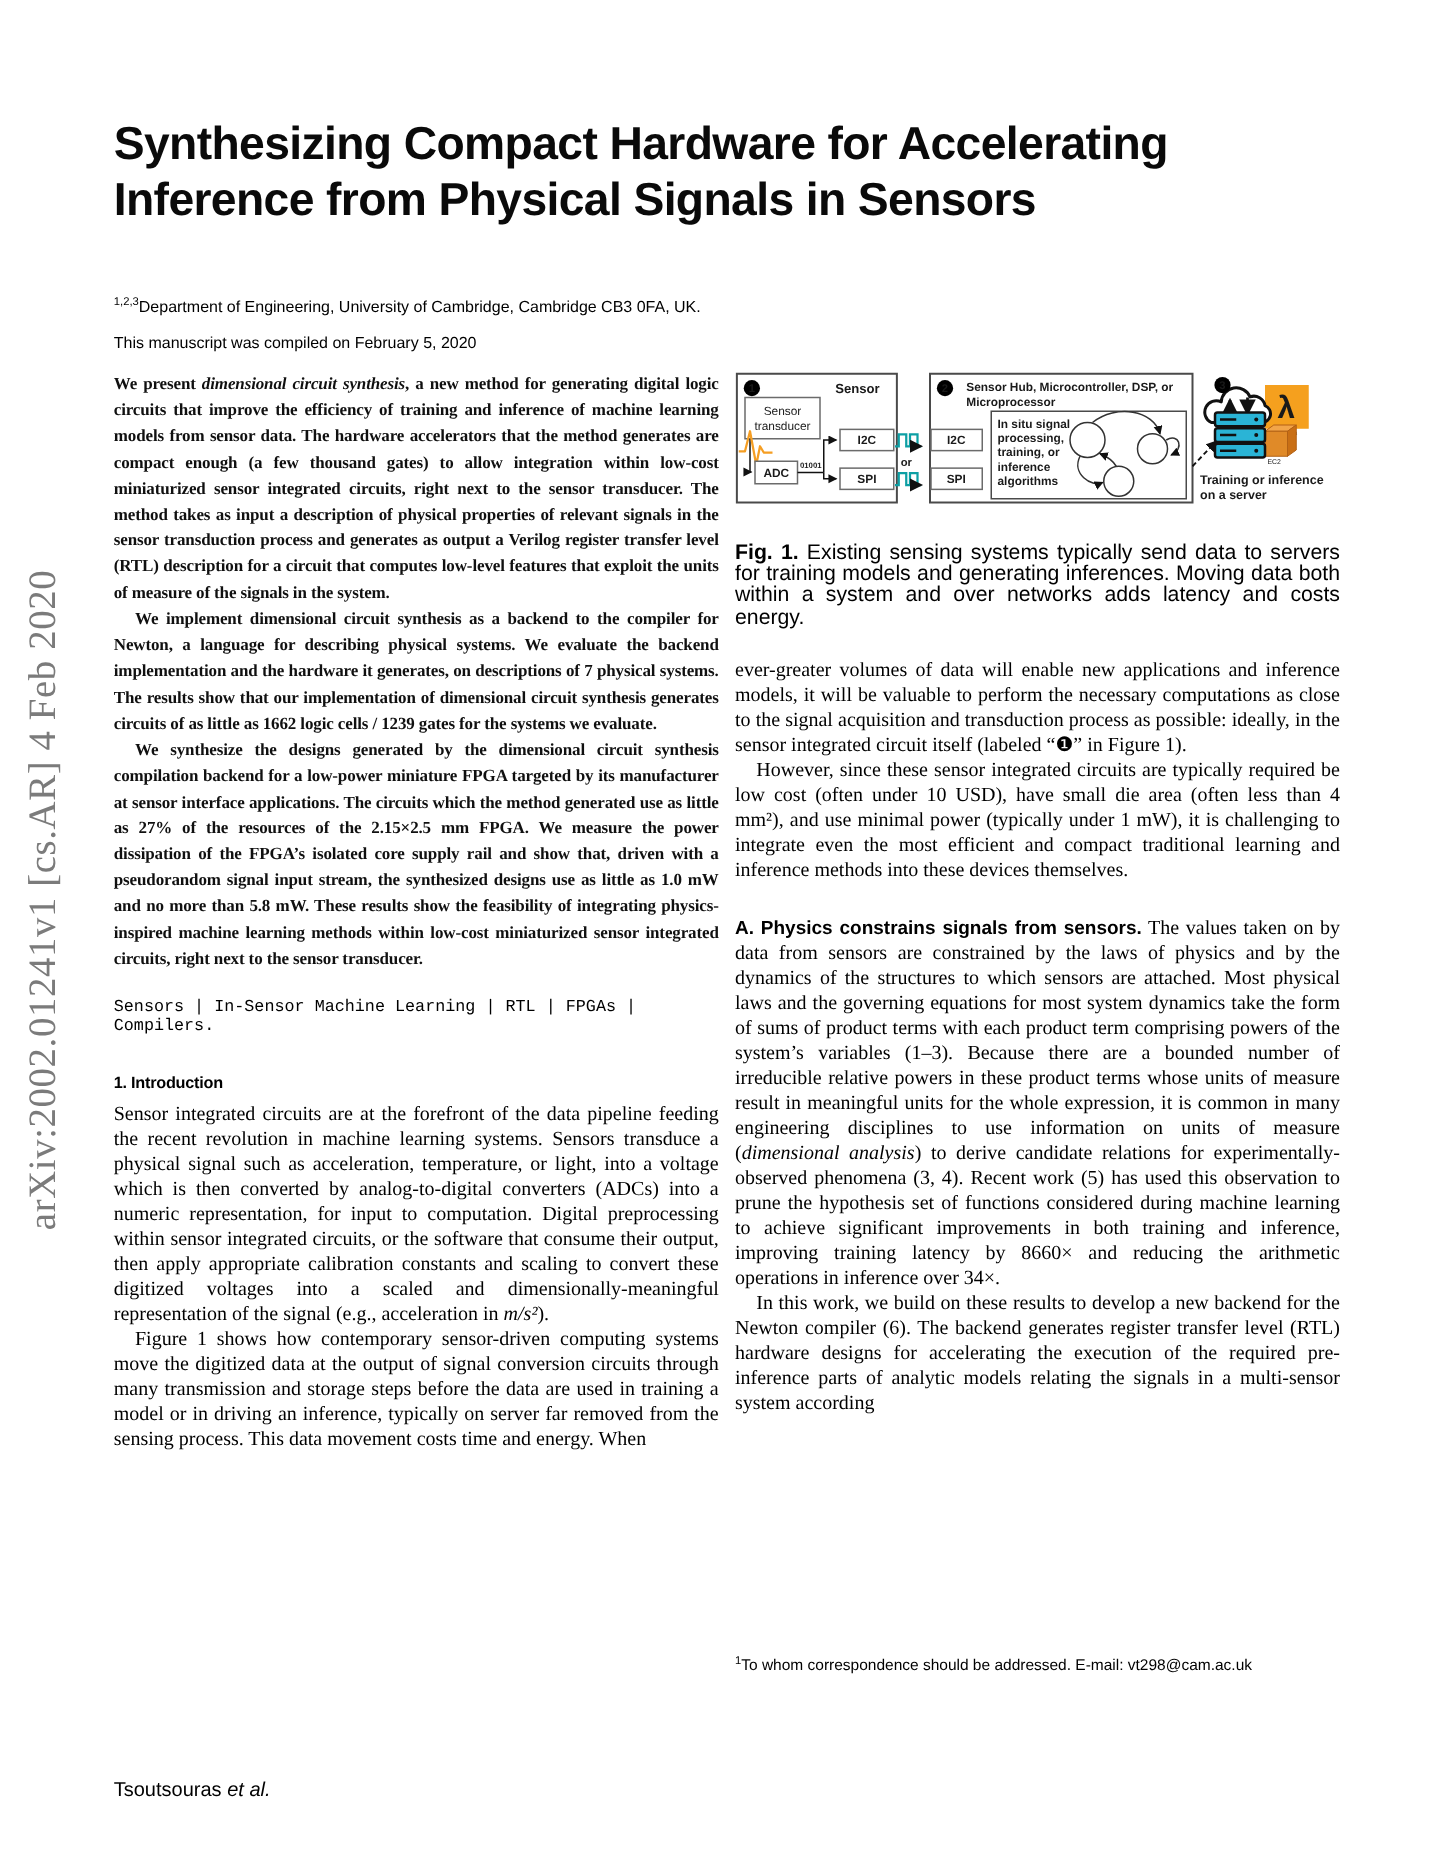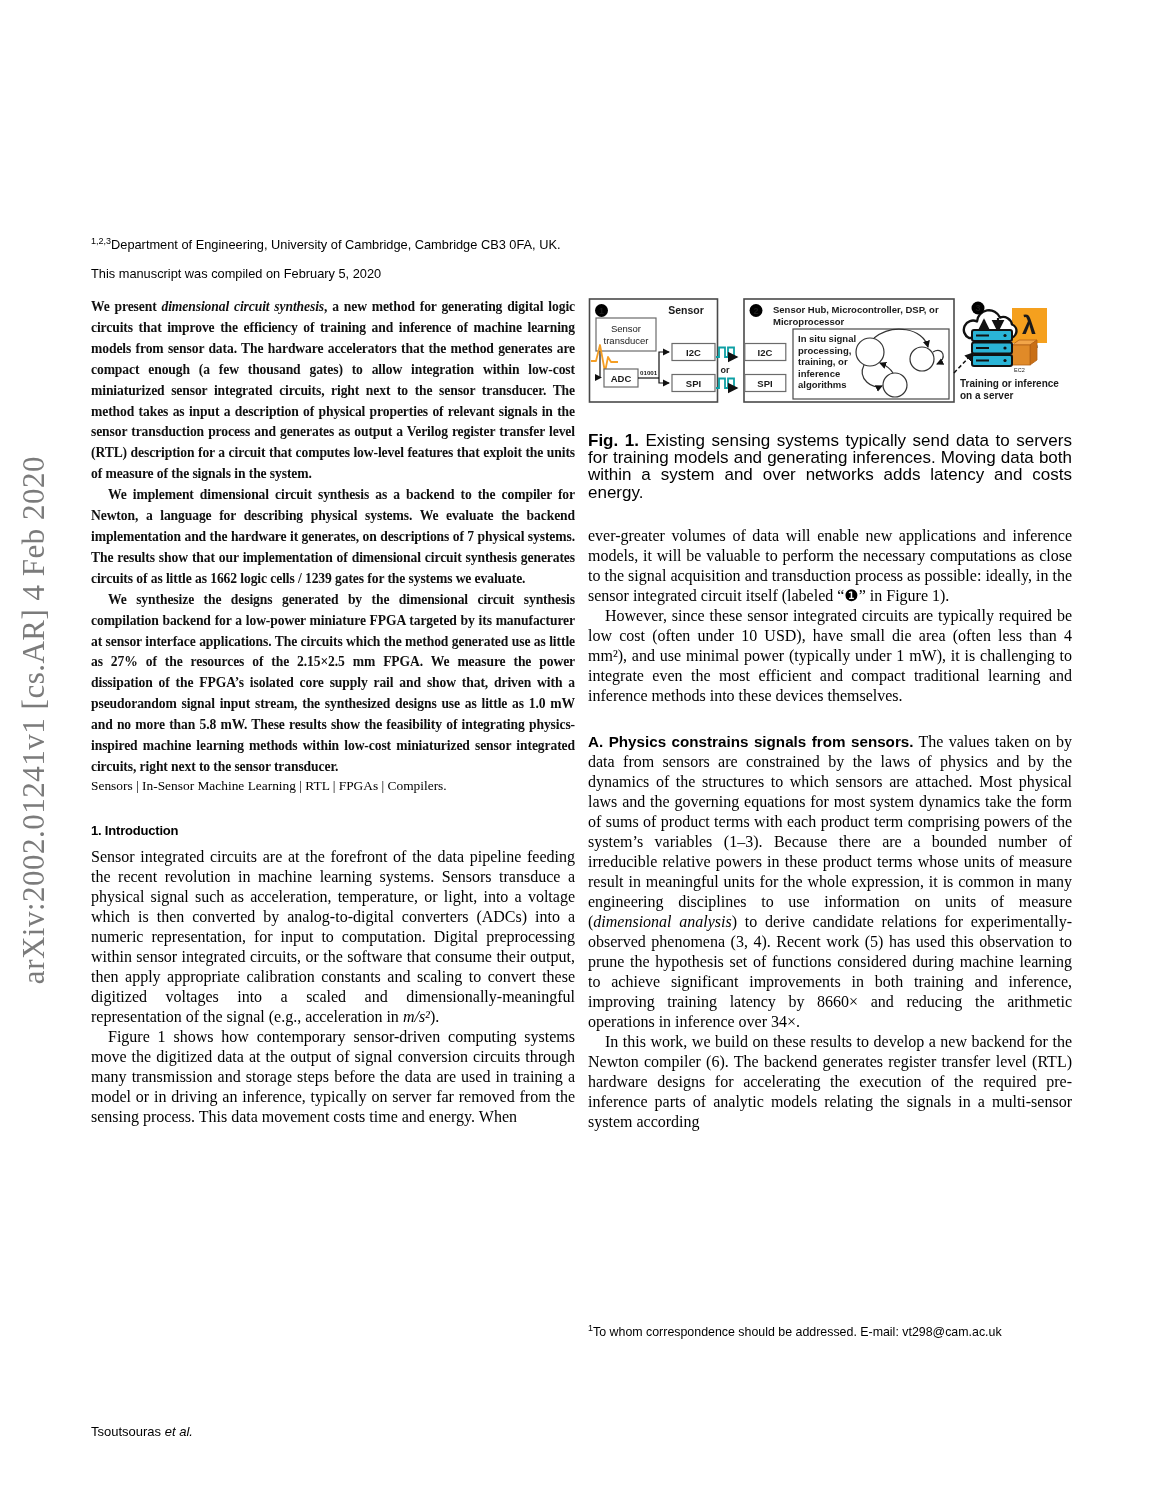--- a/index.html
+++ b/index.html
@@ -26,21 +26,21 @@
   .compiled { position:absolute; left:91px; top:266px; font-size:12.8px; }
 
   .col { position:absolute; top:297px; width:484px; }
   .col-left  { left:91px; }
   .col-right { left:588px; }
 
   .abs p { margin:0; font-size:13.6px; font-weight:bold; line-height:20.9px;
            text-align:justify; color:#101010; letter-spacing:-.1px;font-family:Liberation Serif, serif; }
   .abs p.ind { text-indent:17px; }
 
-  .keywords { font-family:Liberation Serif, serif; font-size:13.4px; }
+  .keywords { margin-top:21px; font-family:Liberation Mono, monospace; font-size:13.4px; }
 
   .sec1-heading { margin-top:29px; margin-bottom:9px; font-size:13px; font-weight:bold; letter-spacing:-.2px; }
 
   .serif p { margin:0; font-family:"Liberation Serif", serif; font-size:16px;
              line-height:20px; text-align:justify; }
   .serif p.ind { text-indent:17px; }
   .serif i { font-style:italic; }
 
   .figwrap { width:484px; }
   .figcap { margin-top:9px; font-size:17px; line-height:17.2px; text-align:justify; color:#000; }
@@ -49,33 +49,37 @@
   .body2 { margin-top:25px; }
   .secA { margin-top:26px; }
   .secA .lead { font-family:"Liberation Sans", sans-serif; font-weight:bold; font-size:15.2px; }
 
   .footnotes { position:absolute; left:588px; top:1320px; width:484px;
                font-size:12.4px; line-height:17.2px; text-align:justify; }
   .footnotes p { margin:0; }
   .footnotes p + p { margin-top:6px; }
   .footnotes sup { font-size:9px; }
 
-  .pagefooter { position:absolute; left:91px; top:1424px; font-size:13px; }
+  .pagefooter { position:absolute; left:91px; top:1424px; font-size:16px; }
   .pagefooter i { font-style:italic; }
 
   svg { font-family:"Liberation Sans", sans-serif; }
   svg text { fill:#1a1a1a; }
 </style>
 </head>
 <body>
 
 <div class="page">
 
   <div class="arxiv">arXiv:2002.01241v1  [cs.AR]  4 Feb 2020</div>
 
+  <div class="title">
+    <div>Synthesizing Compact Hardware for Accelerating</div>
+    <div>Inference from Physical Signals in Sensors</div>
+  </div>
 
 
   <div class="affil"><sup>1,2,3</sup><span>Department of Engineering, University of Cambridge, Cambridge CB3 0FA, UK.</span></div>
 
   <div class="compiled">This manuscript was compiled on February 5, 2020</div>
 
   <div class="col col-left">
     <div class="abs">
       <p><span>We present </span><i>dimensional circuit synthesis</i><span>, a new method for generating digital logic circuits that improve the efficiency of training and inference of machine learning models from sensor data. The hardware accelerators that the method generates are compact enough (a few thousand gates) to allow integration within low-cost miniaturized sensor integrated circuits, right next to the sensor transducer. The method takes as input a description of physical properties of relevant signals in the sensor transduction process and generates as output a Verilog register transfer level (RTL) description for a circuit that computes low-level features that exploit the units of measure of the signals in the system.</span></p>
       <p class="ind">We implement dimensional circuit synthesis as a backend to the compiler for Newton, a language for describing physical systems. We evaluate the backend implementation and the hardware it generates, on descriptions of 7 physical systems. The results show that our implementation of dimensional circuit synthesis generates circuits of as little as 1662 logic cells / 1239 gates for the systems we evaluate.</p>

